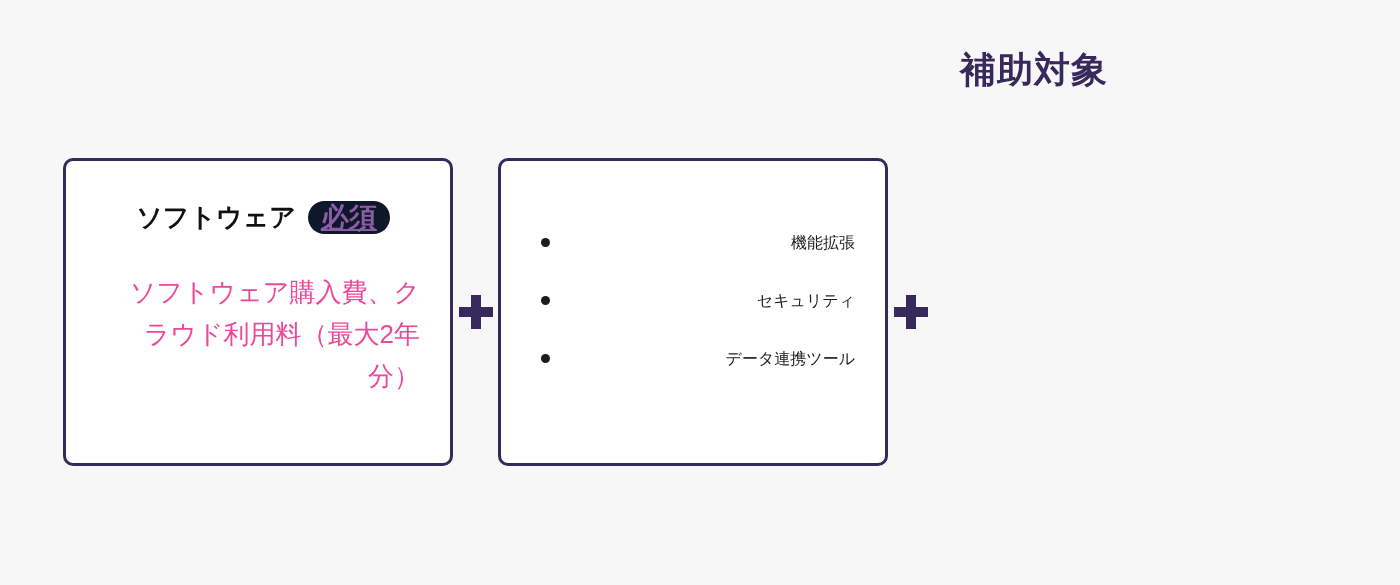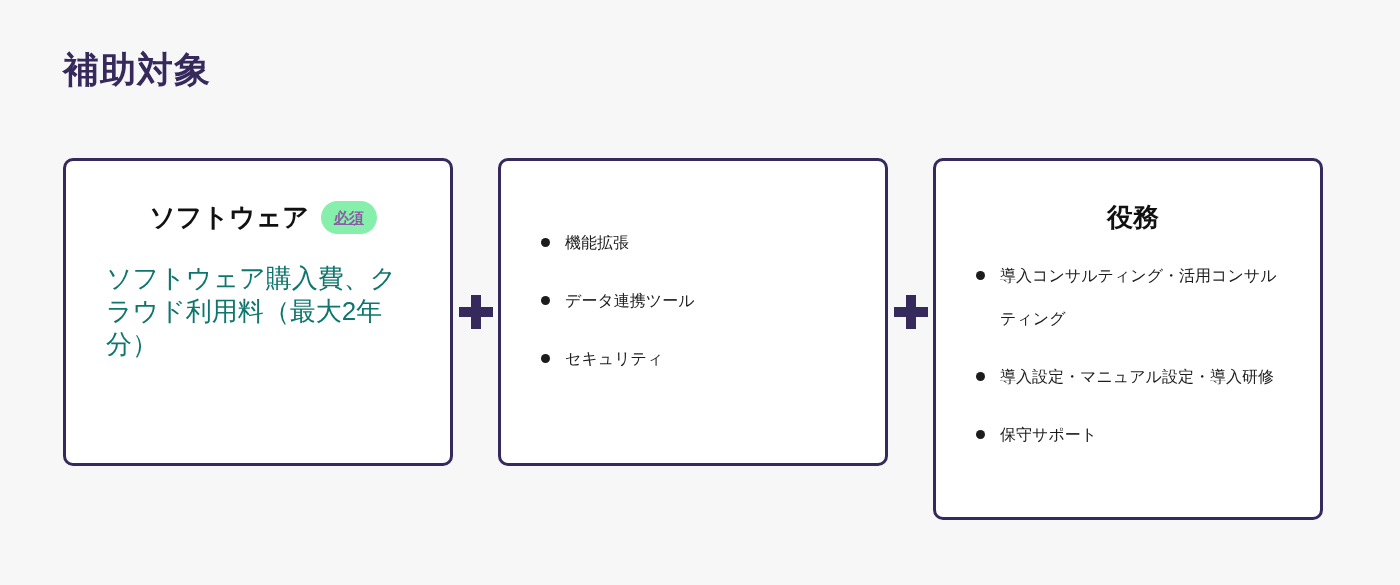--- a/index.html
+++ b/index.html
@@ -3,21 +3,21 @@
 <meta charset="utf-8">
 <style>
   * { margin: 0; padding: 0; box-sizing: border-box; }
   html, body { width: 1400px; height: 585px; }
   body {
     background: #f7f7f8;
     font-family: "Liberation Sans", "DejaVu Sans", sans-serif;
     color: #1c1c1c;
     overflow: hidden;
   }
-  .page { padding: 48px 0 0 63px; width: 1108px; }
+  .page { padding: 48px 0 0 63px; width: 1108px; text-align: right; }
   .page-title {
     font-size: 36px;
     line-height: 44px;
     font-weight: 700;
     color: #362a5c;
     letter-spacing: 1px;
   }
   .row {
     display: flex;
     align-items: flex-start;
@@ -40,35 +40,35 @@
     gap: 12px;
     height: 33px;
   }
   .card-title {
     font-size: 26px;
     font-weight: 700;
     color: #111111;
     white-space: nowrap;
   }
   .badge {
-    background: #86efac;
+    background: #0f172a;
     color: #8a5da5;
-    font-size: 15px;
+    font-size: 28px;
     font-weight: 700;
     line-height: 33px;
     padding: 0 13px;
     border-radius: 17px;
     white-space: nowrap;
     text-decoration: underline;
   }
   .card-desc {
-    margin-top: 28px;
+    margin-top: 37px;
     font-size: 26px;
-    line-height: 33px;
-    color: #0f766e;
+    line-height: 42px;
+    color: #ec4899;
   }
   .card-list {
     list-style: none;
     margin-top: 20px;
   }
   .card-list li {
     display: flex;
     align-items: flex-start;
     margin-bottom: 15px;
     font-size: 16px;
@@ -133,47 +133,28 @@
     </div>
 
     <div class="card">
       <ul class="card-list">
         <li>
           <span class="bullet"></span>
           <span class="li-text">機能拡張</span>
         </li>
         <li>
           <span class="bullet"></span>
-          <span class="li-text">データ連携ツール</span>
+          <span class="li-text">セキュリティ</span>
         </li>
         <li>
           <span class="bullet"></span>
-          <span class="li-text">セキュリティ</span>
+          <span class="li-text">データ連携ツール</span>
         </li>
       </ul>
     </div>
 
     <div class="plus-wrap">
       <span class="plus-icon"></span>
     </div>
 
-    <div class="card tall">
-      <div class="card-header">
-        <span class="card-title">役務</span>
-      </div>
-      <ul class="card-list">
-        <li>
-          <span class="bullet"></span>
-          <span class="li-text">導入コンサルティング・活用コンサルティング</span>
-        </li>
-        <li>
-          <span class="bullet"></span>
-          <span class="li-text">導入設定・マニュアル設定・導入研修</span>
-        </li>
-        <li>
-          <span class="bullet"></span>
-          <span class="li-text">保守サポート</span>
-        </li>
-      </ul>
-    </div>
 
   </div>
 </div>
 
 </body></html>

